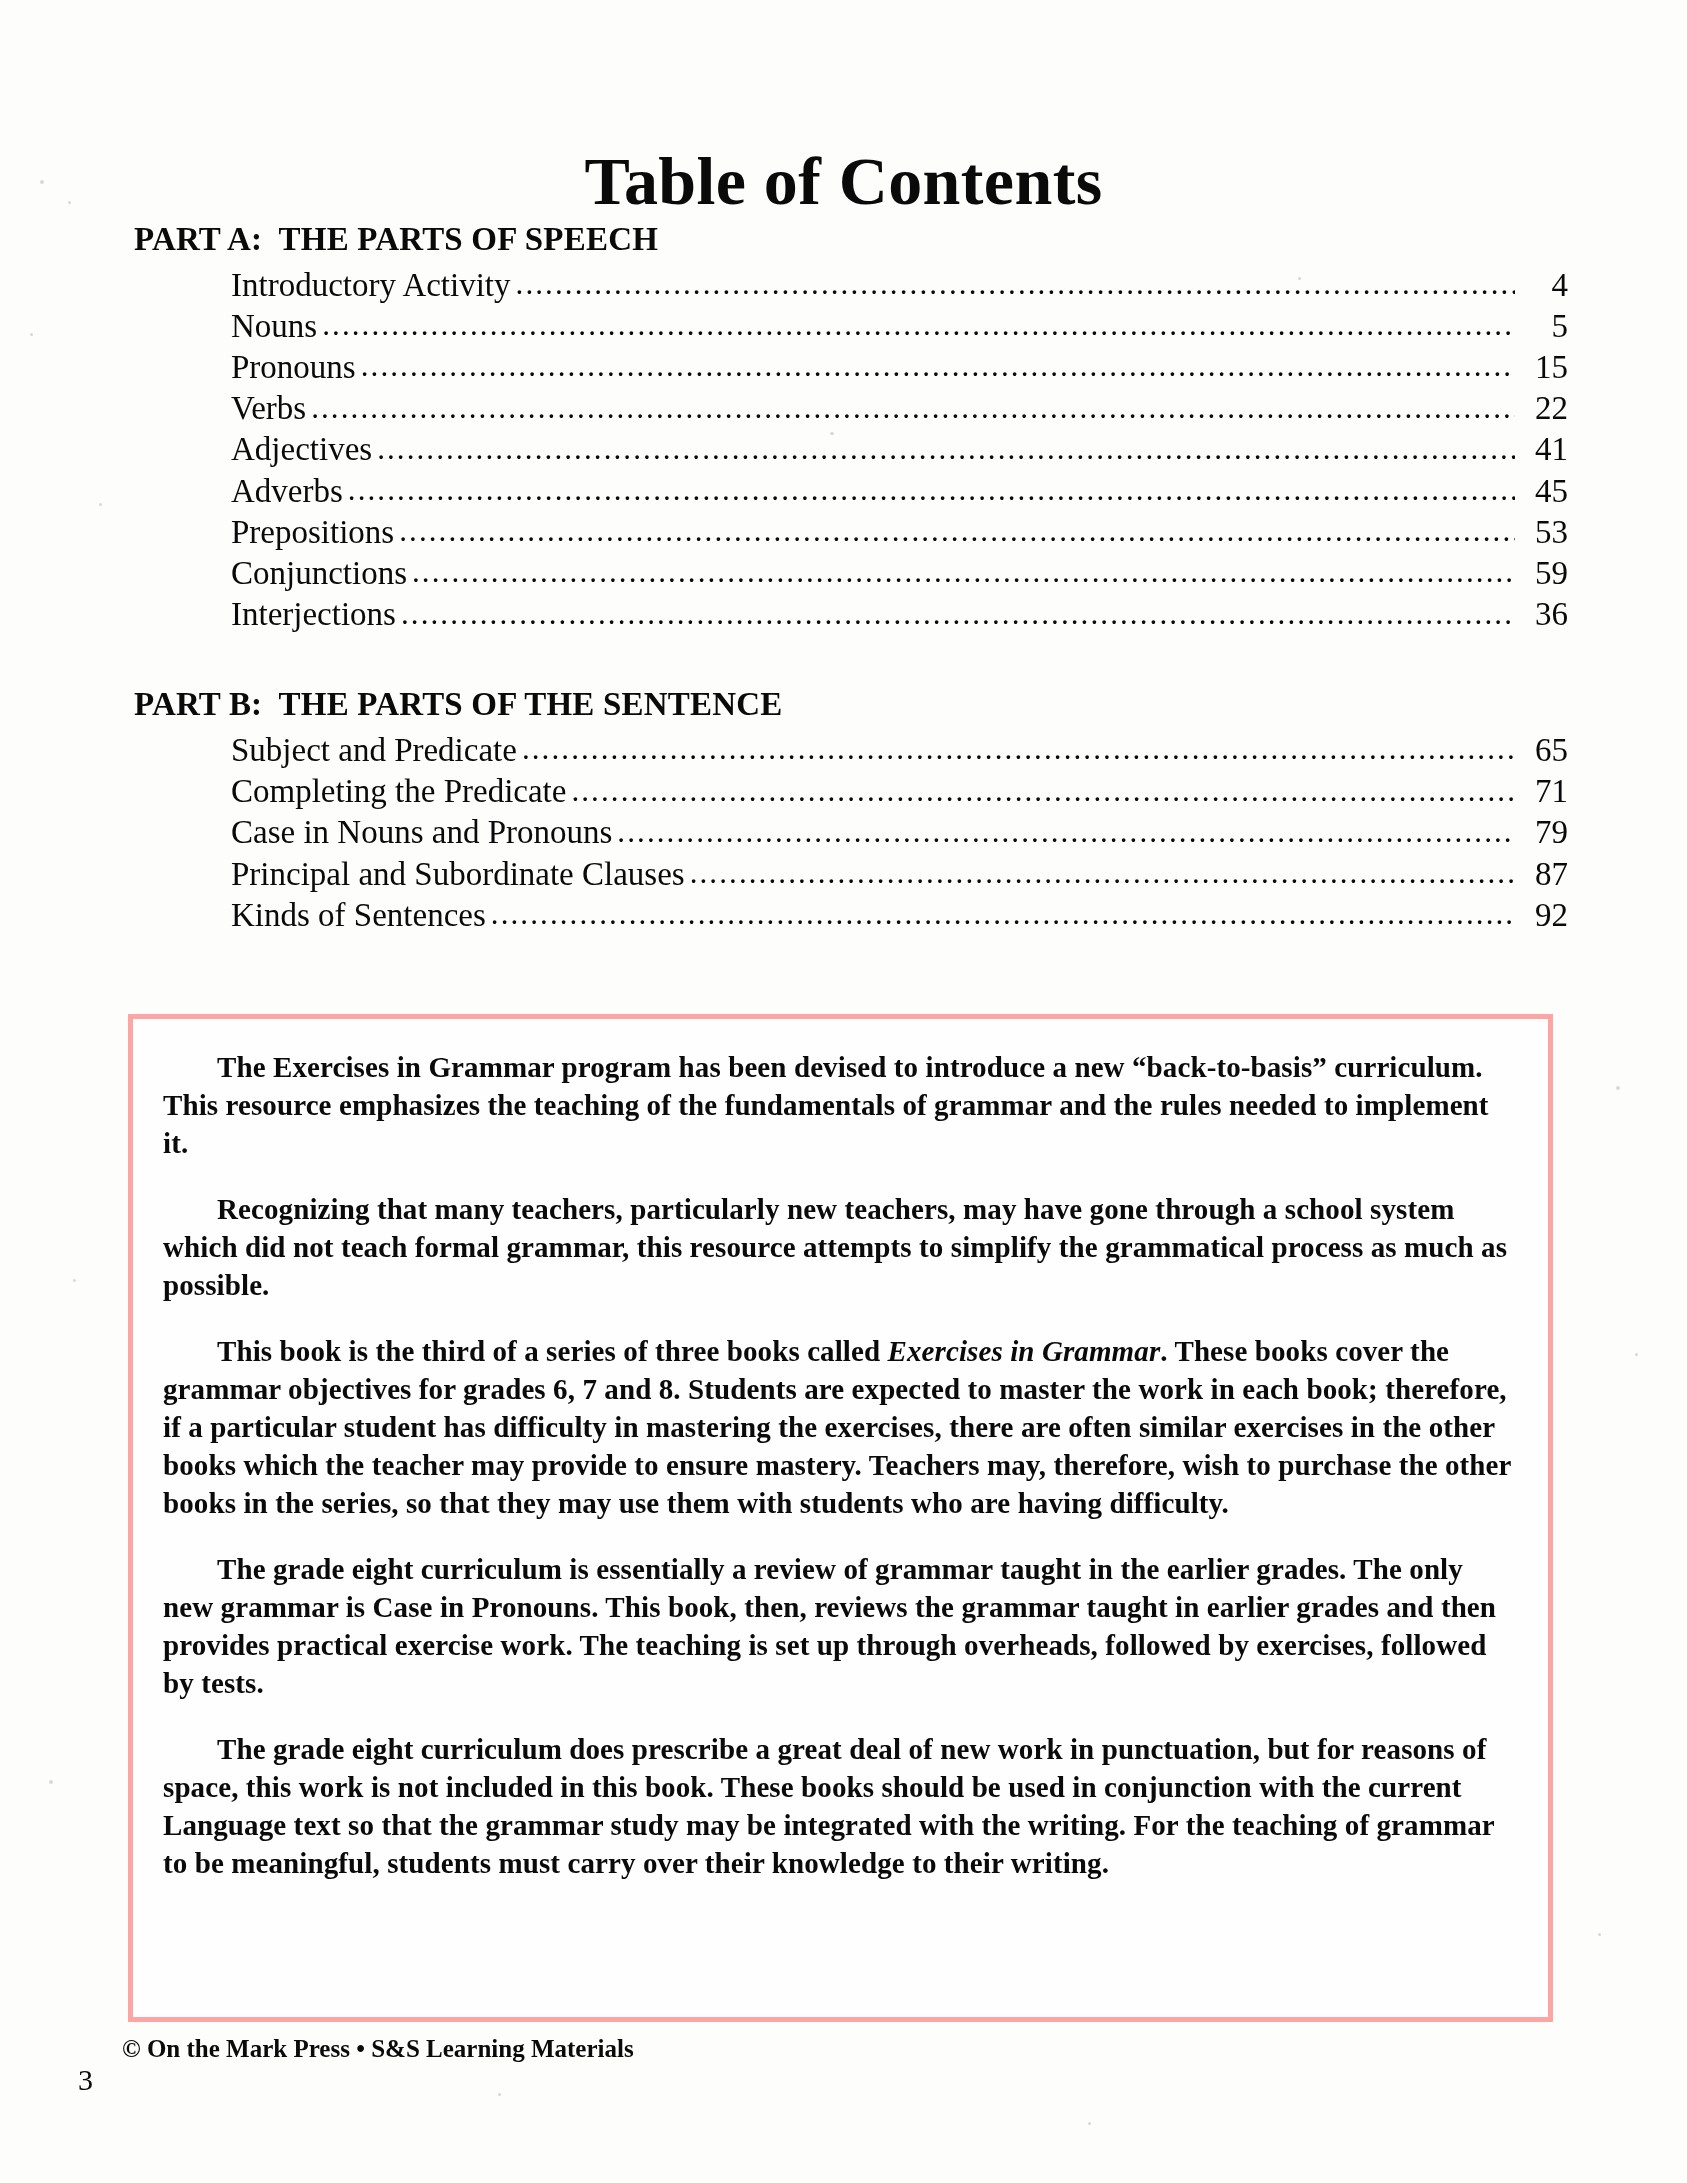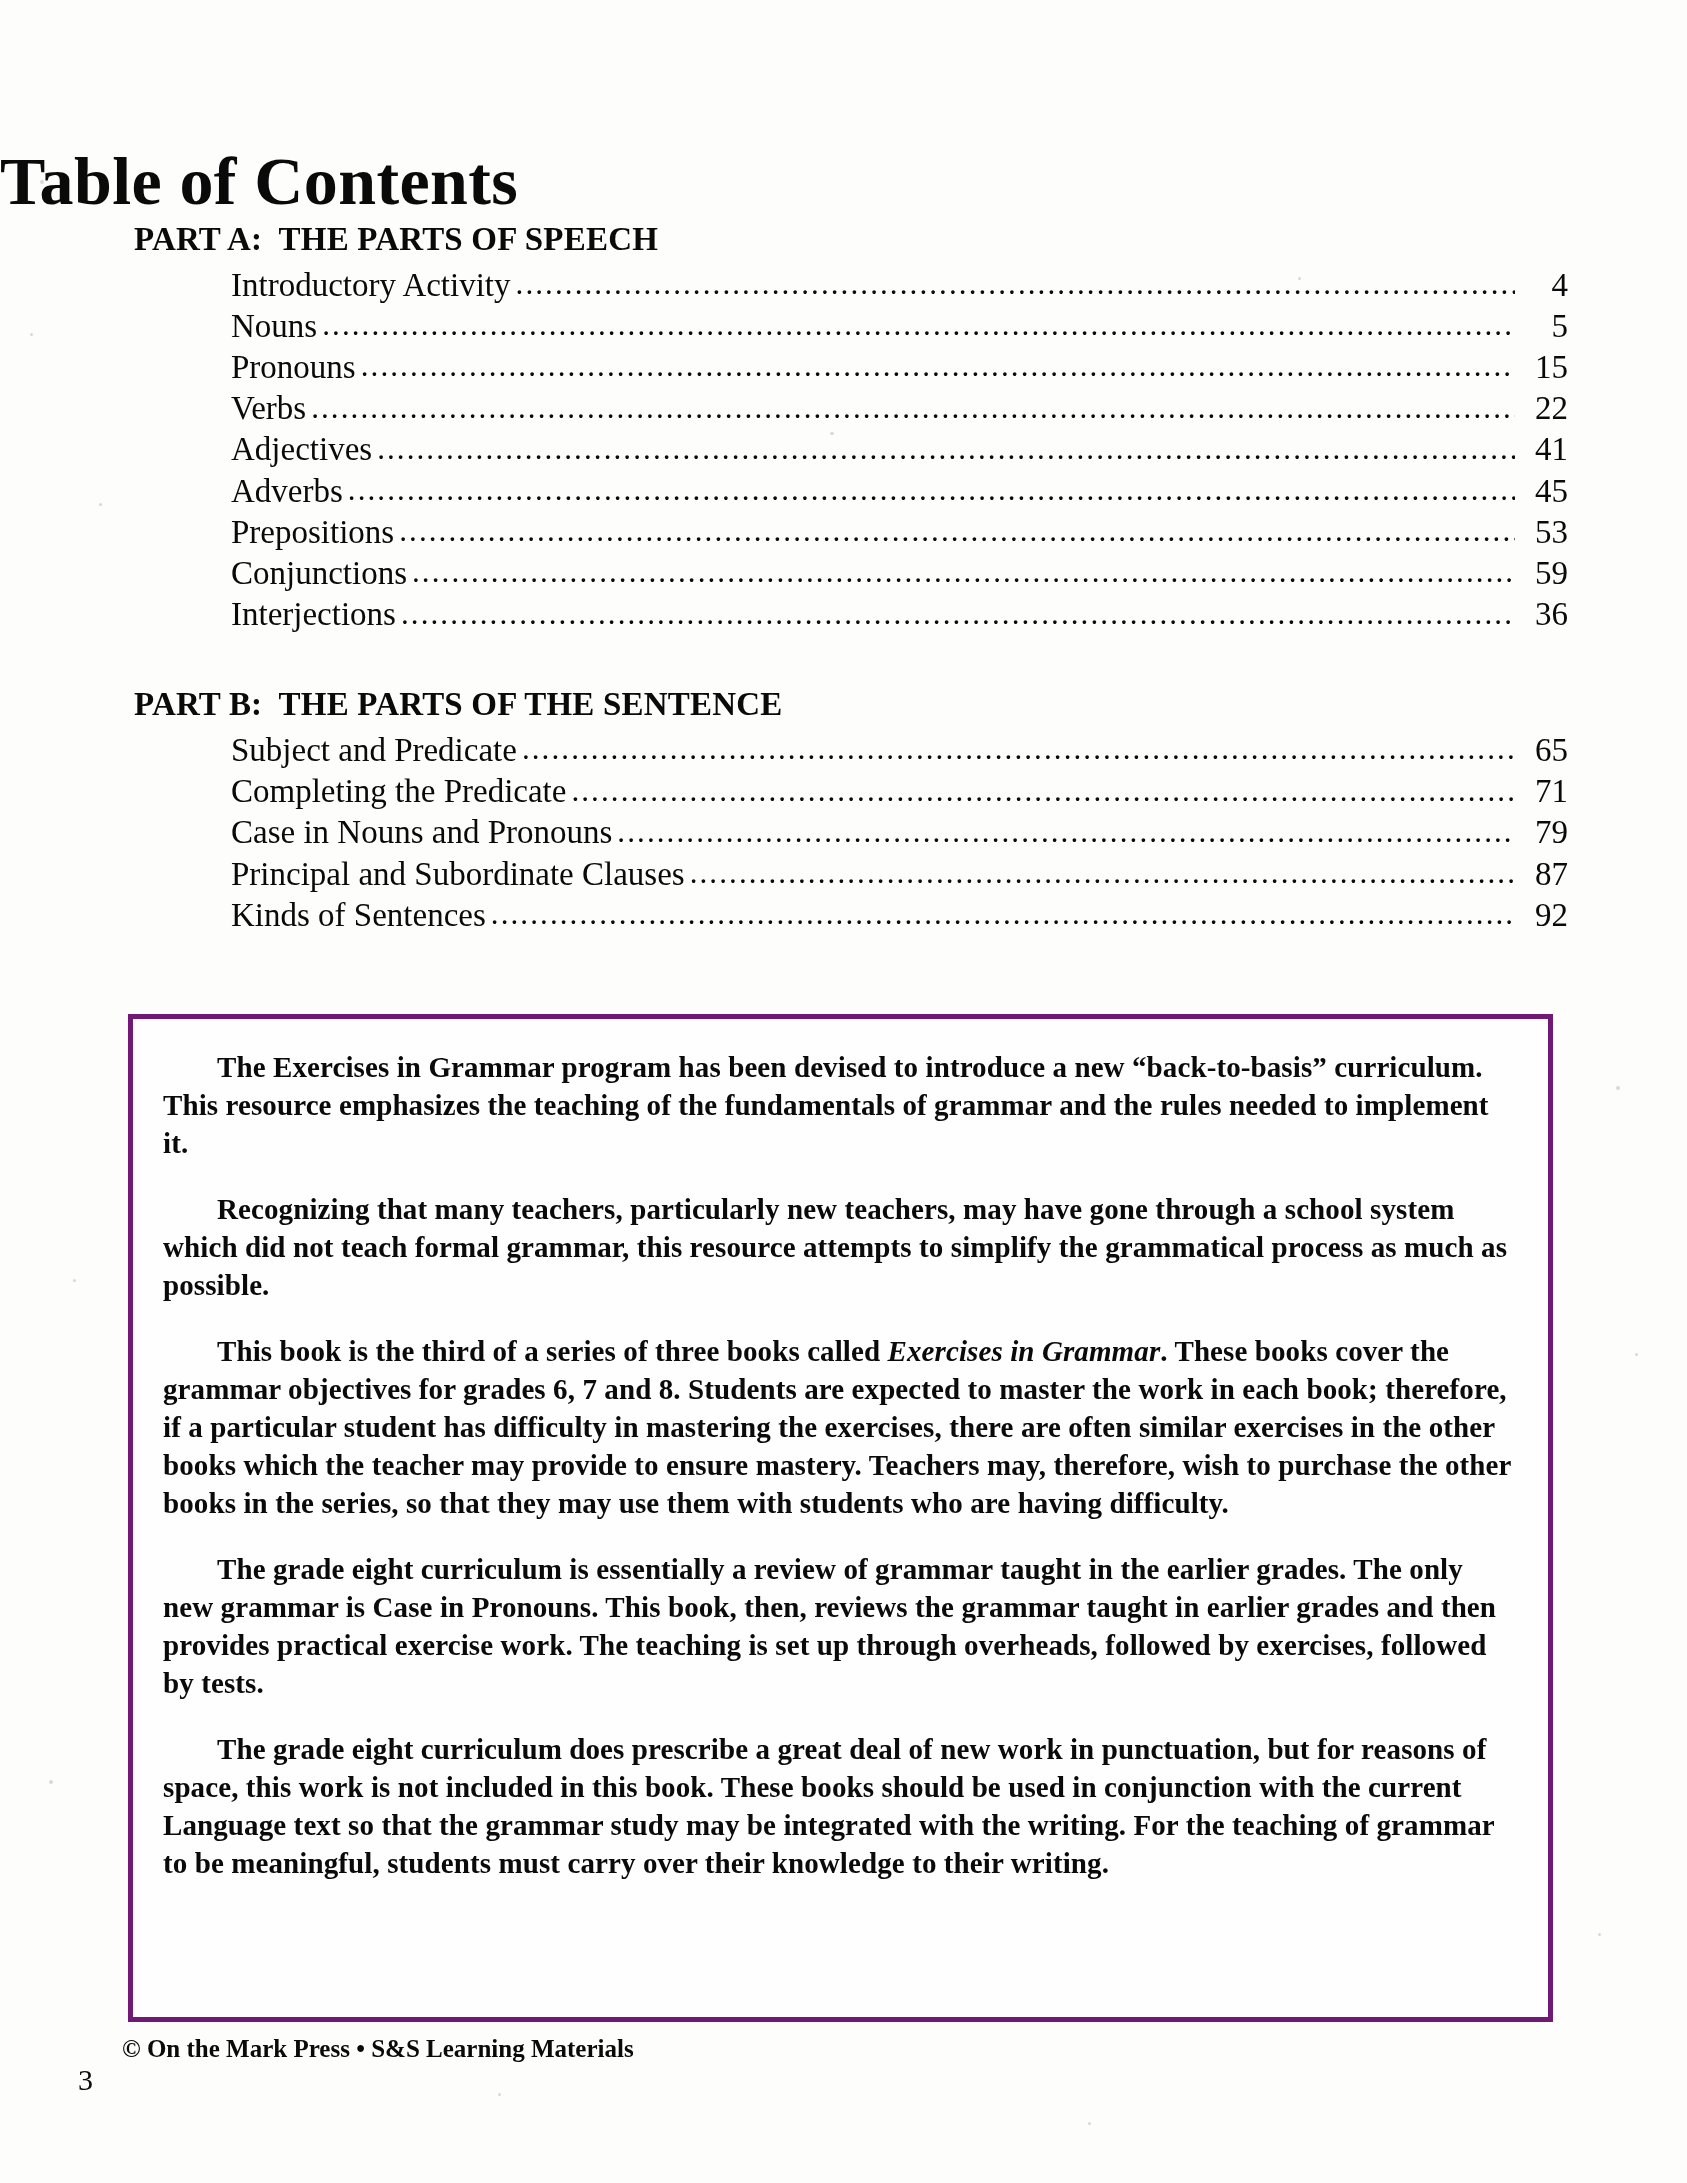--- a/index.html
+++ b/index.html
@@ -24,21 +24,21 @@
     border-radius: 50%;
     pointer-events: none;
   }
 
   
   .doc-title {
     position: absolute;
     top: 101px;
     left: 0;
     width: 1687px;
-    text-align: left;
+    text-align: center;
     font-size: 68px;
     font-weight: bold;
     letter-spacing: 0.4px;
     line-height: 1;
   }
 
   
   .toc {
     position: absolute;
     top: 221px;
@@ -91,21 +91,21 @@
   }
 
   
   .intro-box {
     position: absolute;
     left: 128px;
     top: 1014px;
     width: 1425px;
     height: 1008px;
     box-sizing: border-box;
-    border: 5px solid #701a75;
+    border: 5px solid #fca5a5;
     background: #fefefe;
   }
   .intro-inner {
     padding: 30px 35px 8.2px 30px;
   }
   .intro-p {
     font-size: 29px;
     font-weight: bold;
     line-height: 1.31;
     text-indent: 54px;

